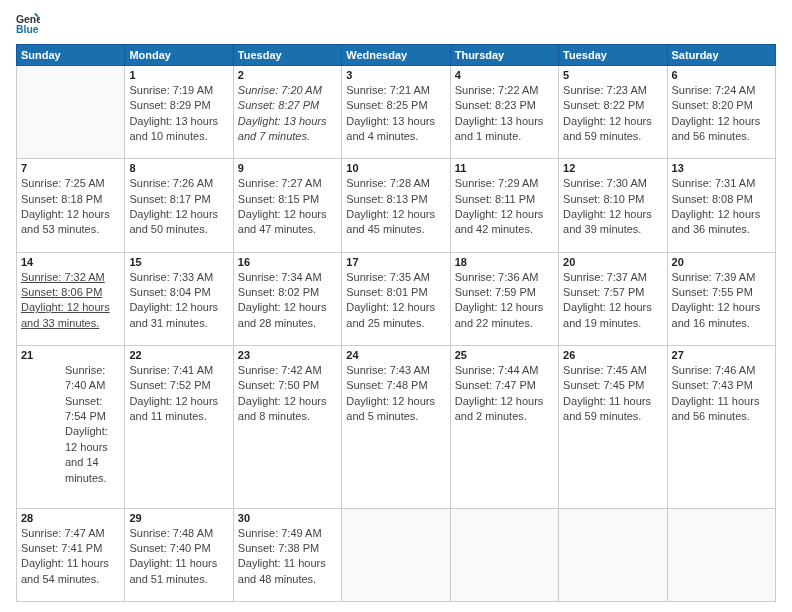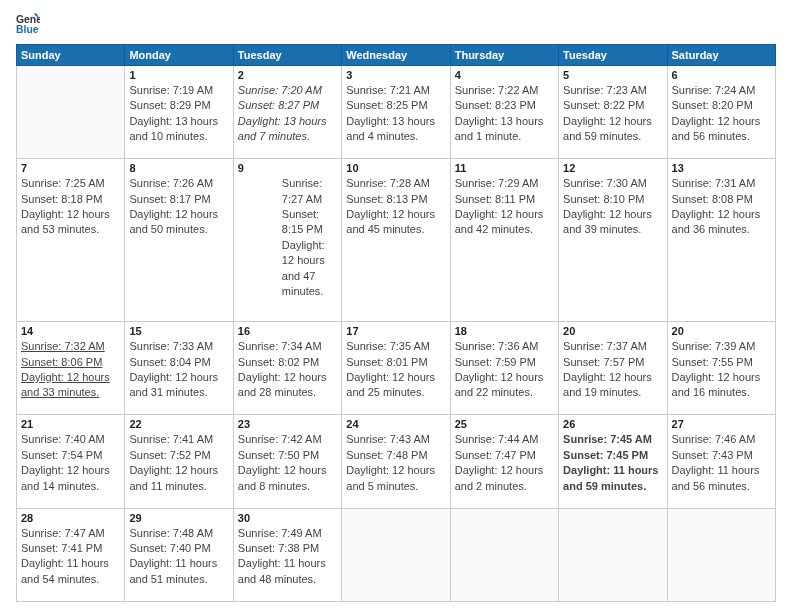--- a/index.html
+++ b/index.html
@@ -181,21 +181,21 @@
           </td>
           <td>
             <div class="day-number">8</div>
             <div class="day-info" style="white-space: pre-line;">Sunrise: 7:26 AM
 Sunset: 8:17 PM
 Daylight: 12 hours
 and 50 minutes.</div>
           </td>
           <td>
             <div class="day-number">9</div>
-            <div class="day-info" style="white-space: pre-line; margin-left: 44px;">Sunrise: 7:27 AM
+            <div class="day-info" style="white-space: pre-line;">Sunrise: 7:27 AM
 Sunset: 8:15 PM
 Daylight: 12 hours
 and 47 minutes.</div>
           </td>
           <td>
             <div class="day-number">10</div>
             <div class="day-info" style="white-space: pre-line;">Sunrise: 7:28 AM
 Sunset: 8:13 PM
 Daylight: 12 hours
 and 45 minutes.</div>
@@ -269,21 +269,21 @@
             <div class="day-number">20</div>
             <div class="day-info" style="white-space: pre-line;">Sunrise: 7:39 AM
 Sunset: 7:55 PM
 Daylight: 12 hours
 and 16 minutes.</div>
           </td>
         </tr>
         <tr>
           <td>
             <div class="day-number">21</div>
-            <div class="day-info" style="white-space: pre-line;">Sunrise: 7:40 AM
+            <div class="day-info" style="white-space: pre-line; margin-left: 44px;">Sunrise: 7:40 AM
 Sunset: 7:54 PM
 Daylight: 12 hours
 and 14 minutes.</div>
           </td>
           <td>
             <div class="day-number">22</div>
             <div class="day-info" style="white-space: pre-line;">Sunrise: 7:41 AM
 Sunset: 7:52 PM
 Daylight: 12 hours
 and 11 minutes.</div>
@@ -304,21 +304,21 @@
           </td>
           <td>
             <div class="day-number">25</div>
             <div class="day-info" style="white-space: pre-line;">Sunrise: 7:44 AM
 Sunset: 7:47 PM
 Daylight: 12 hours
 and 2 minutes.</div>
           </td>
           <td>
             <div class="day-number">26</div>
-            <div class="day-info" style="white-space: pre-line; font-weight: bold;">Sunrise: 7:45 AM
+            <div class="day-info" style="white-space: pre-line;">Sunrise: 7:45 AM
 Sunset: 7:45 PM
 Daylight: 11 hours
 and 59 minutes.</div>
           </td>
           <td>
             <div class="day-number">27</div>
             <div class="day-info" style="white-space: pre-line;">Sunrise: 7:46 AM
 Sunset: 7:43 PM
 Daylight: 11 hours
 and 56 minutes.</div>

